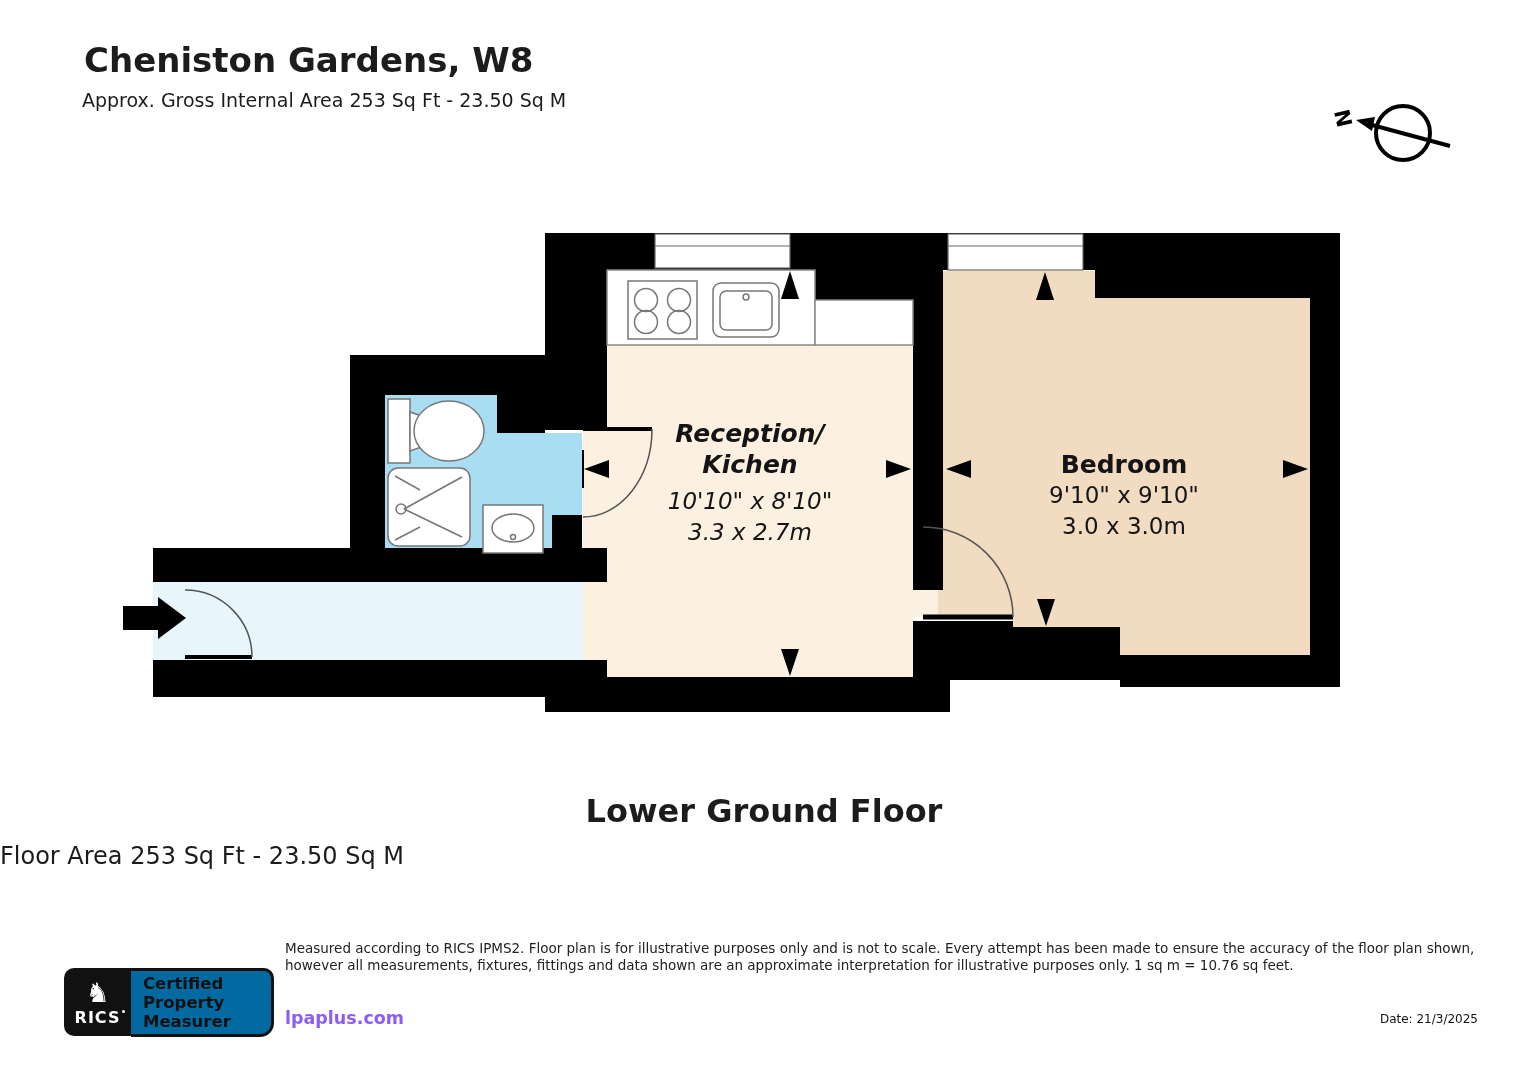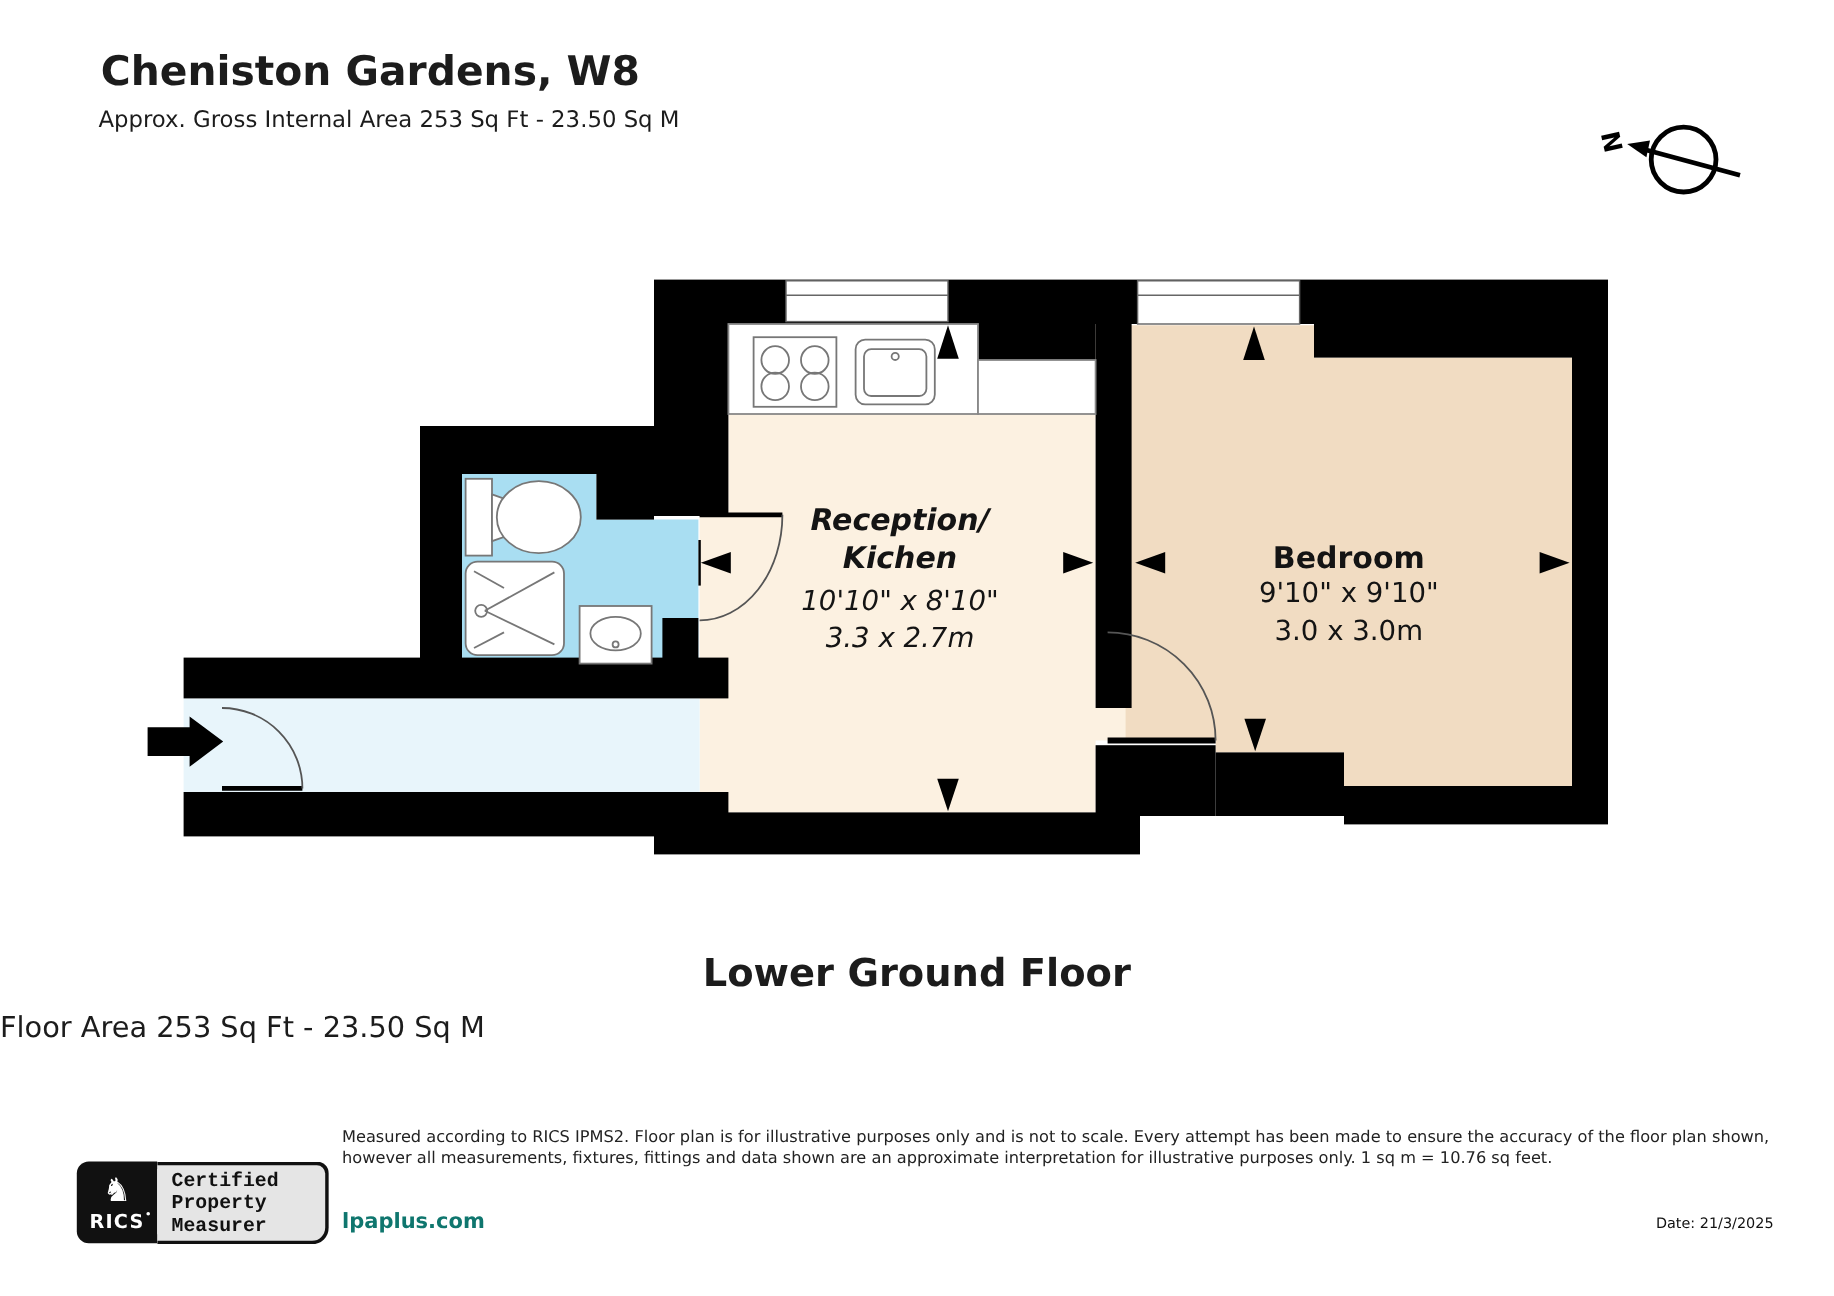--- a/index.html
+++ b/index.html
@@ -26,26 +26,26 @@
   
   #badge{left:64px;top:968px;height:68px;display:flex;}
   #badge-black{
     width:67px;height:68px;background:#111;border-radius:10px 0 0 10px;
     display:flex;flex-direction:column;align-items:center;justify-content:center;color:#fff;
   }
   #badge-emblem{font-size:27px;line-height:30px;}
   #badge-brand{font-size:16px;font-weight:700;letter-spacing:1px;position:relative;}
   #badge-brand::after{content:"";position:absolute;right:-5px;top:2px;width:3px;height:3px;background:#fff;border-radius:50%;}
   #badge-white{
-    width:128px;height:63px;background:#e5e5e5;border:3px solid #111;border-left:none;
-    border-radius:0 10px 14px 0;padding:0 0 0 12px;display:flex;flex-direction:column;justify-content:center;font-family:Liberation Mono, monospace;
+    width:128px;height:63px;background:#0369a1;border:3px solid #111;border-left:none;
+    border-radius:0 10px 14px 0;padding:0 0 0 12px;display:flex;flex-direction:column;justify-content:center;
   }
   .badge-line{font-size:16.5px;font-weight:700;line-height:19px;color:#111;}
   #disclaimer{left:285px;top:940px;width:1196px;font-size:13.5px;line-height:17px;color:#222;}
-  #website{left:285px;top:1008px;font-size:17.5px;font-weight:700;color:#0f766e;}
+  #website{left:285px;top:1008px;font-size:17.5px;font-weight:700;color:#8b5cf6;}
   #date{right:50px;top:1012px;font-size:12px;color:#111;}
 </style>
 </head>
 <body>
 
 <svg id="plan" class="abs" viewBox="0 0 1528 1080" xmlns="http://www.w3.org/2000/svg">
 
   <g>
     <polygon fill="#fcf1e1" points="607,268 913,268 913,590 943,590 943,617 913,617 913,677 583,677 583,430 607,430"></polygon>
     <polygon fill="#f1dcc2" points="938,271 1095,271 1095,298 1310,298 1310,655 1120,655 1120,627 1013,627 1013,615 938,615"></polygon>

